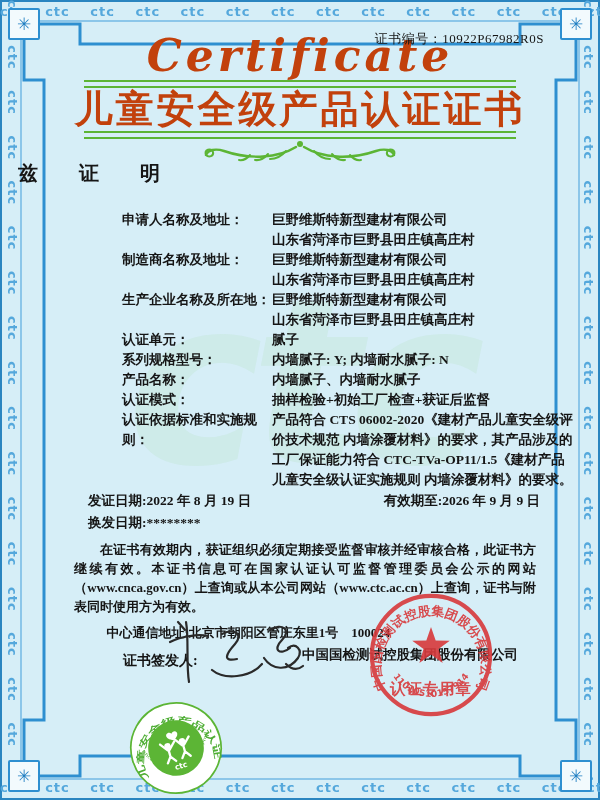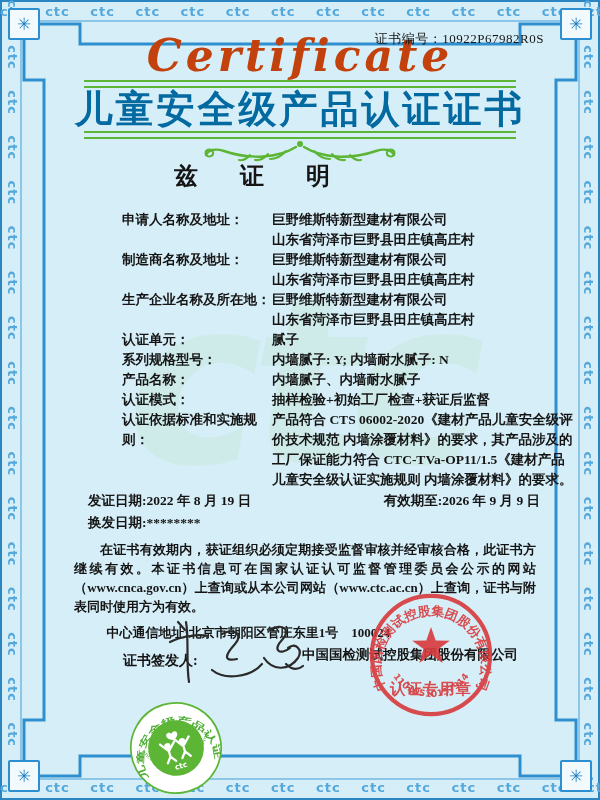--- a/index.html
+++ b/index.html
@@ -44,26 +44,26 @@
     position:absolute; left:0; top:30px; width:600px; text-align:center; z-index:1;
     font-family:"DejaVu Serif", serif; font-style:italic; font-weight:bold;
     font-size:44px; color:#c2410c; letter-spacing:4px;
   }
   .g-rule{position:absolute; left:84px; width:432px; height:4px; z-index:1;
     border-top:2.5px solid #5cb535; border-bottom:2px solid #5cb535;}
   .rule-1{top:80px;} .rule-2{top:131px;}
   .title-zh{
     position:absolute; left:0; top:84px; width:600px; text-align:center; z-index:1;
     font-family:"DejaVu Sans", sans-serif; font-weight:bold;
-    font-size:38px; letter-spacing:3px; color:#0369a1;
+    font-size:38px; letter-spacing:3px; color:#c2410c;
   }
   .flourish{position:absolute; left:190px; top:138px; z-index:1;}
   .subtitle{
-    position:absolute; left:0; top:160px; width:504px; text-align:center; z-index:1;
-    font-size:24px; font-weight:bold; letter-spacing:18px; text-indent:18px;
+    position:absolute; left:0; top:160px; width:504px; z-index:1;
+    font-size:20px; font-weight:bold; letter-spacing:18px; text-indent:18px;
   }
   
   .fields{position:absolute; left:88px; top:210px; width:456px; z-index:1;margin-left:34px;}
   .frow{display:flex; font-size:13.5px; font-weight:600; line-height:20px;}
   .flabel{width:150px; flex:0 0 150px;}
   .fvalue{flex:1;}
   
   .dates{position:absolute; left:88px; top:492px; width:452px; display:flex;
     justify-content:space-between; font-size:13.5px; font-weight:600; z-index:1;}
   .reissue{position:absolute; left:88px; top:514px; font-size:13.5px; font-weight:600; z-index:1;}

